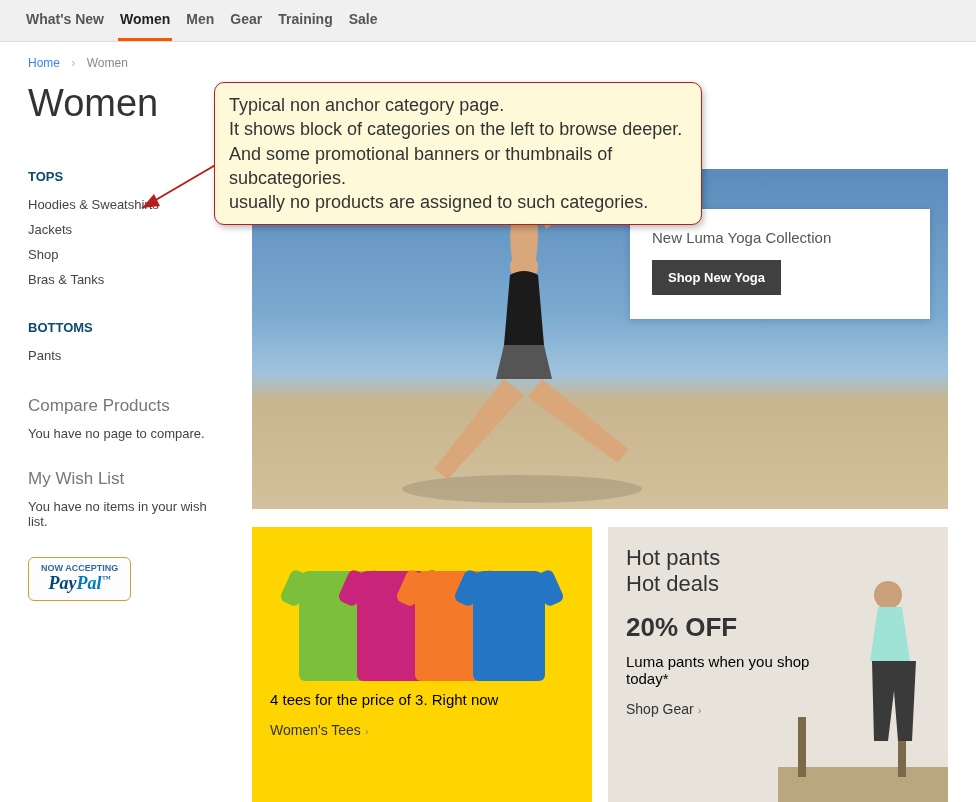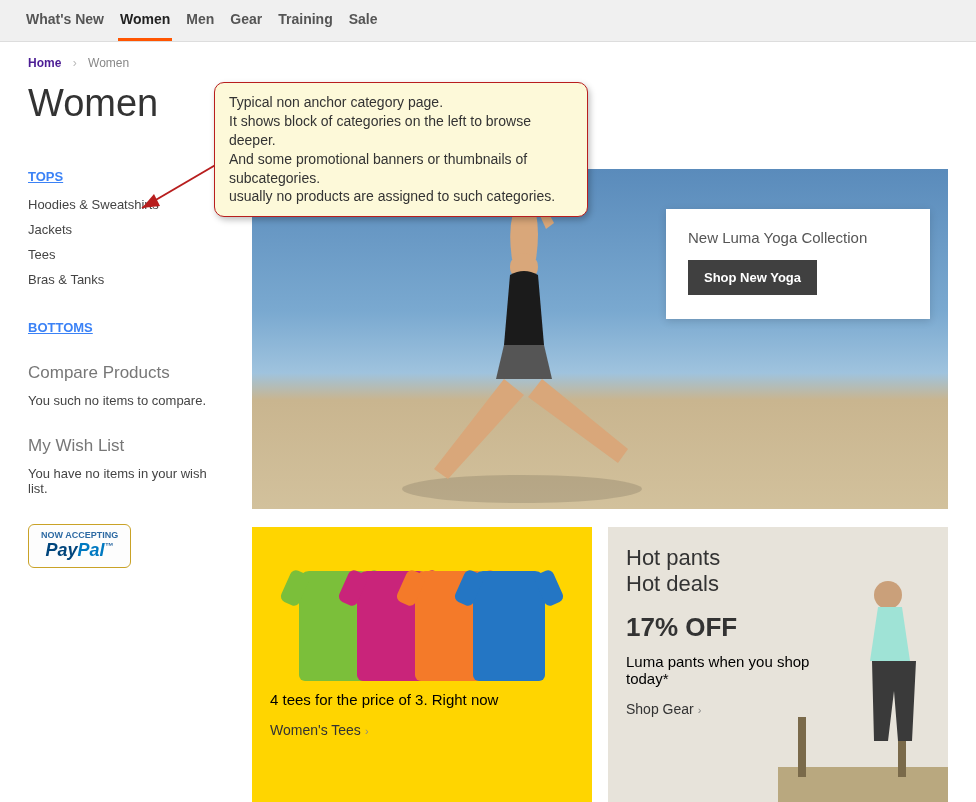--- a/index.html
+++ b/index.html
@@ -3,58 +3,58 @@
 <meta charset="utf-8">
 <style>
 * { margin: 0; padding: 0; box-sizing: border-box; }
 body { font-family: -apple-system, "Helvetica Neue", Helvetica, Arial, sans-serif; background: #fff; color: #333; width: 976px; }
 .topbar { background: #f0f0f0; border-bottom: 1px solid #ddd; padding: 0 24px; }
 .nav { display: flex; gap: 12px; }
 .nav a { display: inline-block; padding: 11px 2px; font-size: 14px; font-weight: 600; color: #555; text-decoration: none; cursor: pointer; }
 .nav a.active { color: #222; border-bottom: 3px solid #ff5501; }
 .container { padding: 20px 28px; display: flex; gap: 24px; }
 .breadcrumb { padding: 14px 28px 6px; font-size: 12px; color: #888; }
-.breadcrumb .crumb-home { color: #4c1d95; cursor: pointer; font-weight: bold; }
+.breadcrumb .crumb-home { color: #3b82f6; cursor: pointer; }
 .breadcrumb .chev { margin: 0 8px; color: #bbb; }
 .page-title { font-size: 38px; font-weight: 300; color: #333; padding: 6px 28px 24px; }
 .sidebar { width: 200px; flex-shrink: 0; }
 .side-block { margin-bottom: 28px; }
-.side-heading { font-size: 13px; font-weight: 700; color: #3b82f6; margin-bottom: 8px; text-transform: uppercase; text-decoration: underline; }
+.side-heading { font-size: 13px; font-weight: 700; color: #0c4a6e; margin-bottom: 8px; text-transform: uppercase; }
 .side-list { list-style: none; }
 .side-list li { font-size: 13px; color: #444; padding: 5px 0; cursor: pointer; }
 .side-title { font-size: 17px; font-weight: 300; color: #777; margin-bottom: 10px; }
 .side-note { font-size: 13px; color: #444; }
 .paypal { display:inline-block; border: 1px solid #c9a227; border-radius: 6px; padding: 6px 12px; text-align: center; font-size: 9px; font-weight: 700; color: #2d6aa3; background:#fdfdfd; line-height:1.1; }
-.paypal .pp { font-size: 18px; font-style: italic; font-weight: 800; }
+.paypal .pp { font-size: 18px; font-style: italic; font-weight: 800; font-family: Liberation Serif, serif; }
 .paypal .pp .pay { color:#00457c;} .paypal .pp .pal{ color:#0079c1;}
 .main { flex: 1; }
 .hero { position: relative; width: 100%; height: 340px; background: linear-gradient(to bottom, #5a8bbb 0%, #7aa9d0 42%, #9fc3de 60%, #c9b58f 68%, #d2c19c 100%); overflow:hidden; }
 .hero svg { position:absolute; left:140px; bottom:0; }
-.hero-card { position: absolute; right: 18px; top: 40px; width: 264px; background: #fff; padding: 20px 22px 24px; box-shadow: 0 2px 8px rgba(0,0,0,.15); }
+.hero-card { position: absolute; right: 18px; top: 40px; width: 300px; background: #fff; padding: 20px 22px 24px; box-shadow: 0 2px 8px rgba(0,0,0,.15); }
 .hero-card .eyebrow { font-size: 15px; font-weight: 300; color: #555; margin-bottom: 14px; }
 .hero-card .headline { font-size: 23px; font-weight: 300; color: #333; line-height: 1.35; margin-bottom: 22px; }
 .btn-primary { display: inline-block; background: #404040; color: #fff; font-size: 13px; font-weight: 600; padding: 10px 16px; border: none; cursor: pointer; }
 .promos { display: flex; gap: 16px; margin-top: 18px; }
 .promo { flex: 1; padding: 18px; min-height: 280px; position:relative; overflow:hidden; }
 .promo h2 { font-size: 22px; font-weight: 300; margin-bottom: 14px; }
 .promo .sub { font-size: 15px; margin-top: 10px; color:#000000; }
 .promo .link { font-size: 14px; margin-top: 14px; color: #333; cursor: pointer; display:inline-block; }
 .promo .link .chev { margin-left:4px; color:#888; font-size:11px; }
 .tees { background: #ffd500; color: #333; }
 .tees-shapes { display:flex; gap:-6px; justify-content:center; height:130px; align-items:flex-end; margin: 6px 0 8px; }
 .shirt { width:72px; height:110px; border-radius: 10px 10px 6px 6px; position:relative; }
 .shirt::before, .shirt::after { content:""; position:absolute; top:0; width:20px; height:34px; background:inherit; border-radius:6px; }
 .shirt::before{ left:-14px; transform:rotate(24deg);} .shirt::after{ right:-14px; transform:rotate(-24deg);}
 .s1{background:#7bbf3a;margin-right:-14px;} .s2{background:#c9247a;margin-right:-14px;} .s3{background:#f47a29;margin-right:-14px;} .s4{background:#2476c4;}
 .hot { background: #e7e3da; }
 .hot .card { background: rgba(255,255,255,0.0); max-width: 190px; }
 .hot .pct { font-size: 26px; font-weight: 700; margin: 4px 0; }
 .hot .figure { position:absolute; right:0; bottom:0; width:170px; height:240px; }
 
-.callout { position: absolute; left: 214px; top: 40px; width: 374px; background: #fdf9d9; border: 1px solid #b81e1e; border-radius: 10px; padding: 10px 14px; font-size: 14px; color: #333; line-height: 1.35; box-shadow: 2px 3px 6px rgba(0,0,0,.25); z-index: 50; }
+.callout { position: absolute; left: 214px; top: 40px; width: 488px; background: #fdf9d9; border: 1px solid #b81e1e; border-radius: 10px; padding: 10px 14px; font-size: 18px; color: #333; line-height: 1.35; box-shadow: 2px 3px 6px rgba(0,0,0,.25); z-index: 50; }
 .arrow { position:absolute; z-index:49; }
 .arrow line { stroke:#b81e1e; stroke-width:2; }
 .arrow polygon { fill:#b81e1e; }
 .rel { position: relative; }
 </style>
 </head>
 <body>
 
 <div class="topbar">
   <nav class="nav">
@@ -90,32 +90,33 @@
       <polygon points="86,56 70,44 66,58"></polygon>
   </svg>
 
   <div class="container">
     <aside class="sidebar">
       <div class="side-block">
         <div class="side-heading">Tops</div>
         <ul class="side-list">
           <li>Hoodies &amp; Sweatshirts</li>
           <li>Jackets</li>
-          <li>Tees</li>
+          <li>Shop</li>
           <li>Bras &amp; Tanks</li>
         </ul>
       </div>
       <div class="side-block">
         <div class="side-heading">Bottoms</div>
         <ul class="side-list">
+          <li>Pants</li>
         </ul>
       </div>
       <div class="side-block">
         <div class="side-title">Compare Products</div>
-        <div class="side-note">You such no items to compare.</div>
+        <div class="side-note">You have no page to compare.</div>
       </div>
       <div class="side-block">
         <div class="side-title">My Wish List</div>
         <div class="side-note">You have no items in your wish list.</div>
       </div>
       <div class="side-block">
         <a class="paypal">
           <span>NOW ACCEPTING</span><br>
           <span class="pp"><span class="pay">Pay</span><span class="pal">Pal</span><sup style="font-size:9px;">™</sup></span>
         </a>
@@ -148,21 +149,21 @@
               <div class="shirt s3"></div>
               <div class="shirt s4"></div>
           </div>
           <div class="sub">4 tees for the price of 3. Right now</div>
           <a class="link"><span>Women's Tees</span><span class="chev">›</span></a>
         </div>
 
         <div class="promo hot">
           <div class="card">
             <h2 style="line-height:1.2;"><span>Hot pants</span><br><span>Hot deals</span></h2>
-            <div class="pct">17% OFF</div>
+            <div class="pct">20% OFF</div>
             <div class="sub">Luma pants when you shop today*</div>
             <a class="link"><span>Shop Gear</span><span class="chev">›</span></a>
           </div>
           <svg class="figure" viewBox="0 0 170 240">
             <rect x="0" y="200" width="170" height="40" fill="#b9a87f"></rect>
             <rect x="20" y="150" width="8" height="60" fill="#7a6a4a"></rect>
             <rect x="120" y="130" width="8" height="80" fill="#7a6a4a"></rect>
             <circle cx="110" cy="28" r="14" fill="#caa07a"></circle>
             <path d="M100 40 l24 0 l8 54 l-40 0 z" fill="#9fe3d6"></path>
             <path d="M94 94 l44 0 l-4 80 l-14 0 l-4 -50 l-6 50 l-14 0 z" fill="#3a3a3a"></path>

